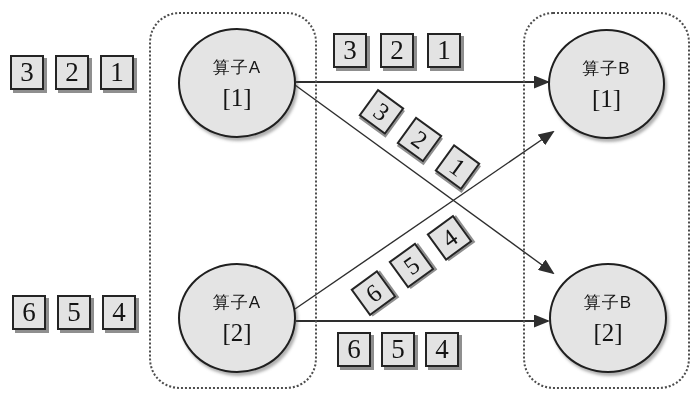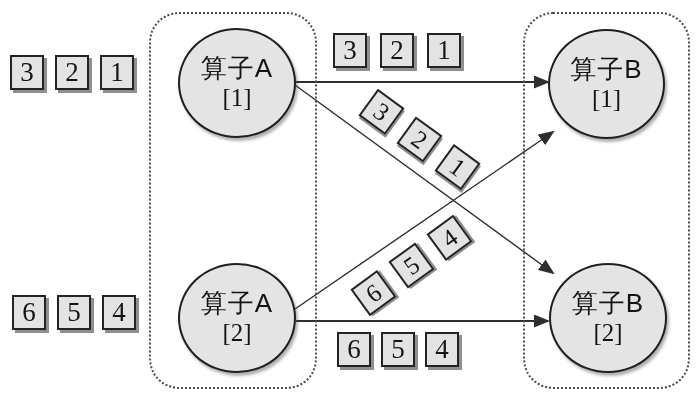--- a/index.html
+++ b/index.html
@@ -36,21 +36,21 @@
     border:2px solid var(--node-border);
     border-radius:50%;
     display:flex;flex-direction:column;align-items:center;justify-content:center;
     box-shadow:2px 3px 3px rgba(80,80,80,0.45);
     color:var(--text);
   }
   .node-a1{left:178px;top:28px;width:118px;height:110px;}
   .node-a2{left:178px;top:263px;width:118px;height:110px;}
   .node-b1{left:548px;top:29px;width:117px;height:110px;}
   .node-b2{left:549px;top:263px;width:118px;height:110px;}
-  .node-title{font-size:26px;line-height:30px;letter-spacing:1px;}
+  .node-title{font-size:17px;line-height:30px;letter-spacing:1px;}
   .node-sub{font-family:"Liberation Serif",serif;font-size:25px;line-height:30px;}
   .chip-row{position:absolute;display:flex;}
   .chip{
     box-sizing:border-box;width:34px;height:35px;
     background:var(--chip-fill);
     border:2px solid var(--chip-border);
     box-shadow:3px 3px 0 var(--chip-shadow);
     display:flex;align-items:center;justify-content:center;
     font-family:"Liberation Serif",serif;font-size:27px;color:var(--text);
   }

